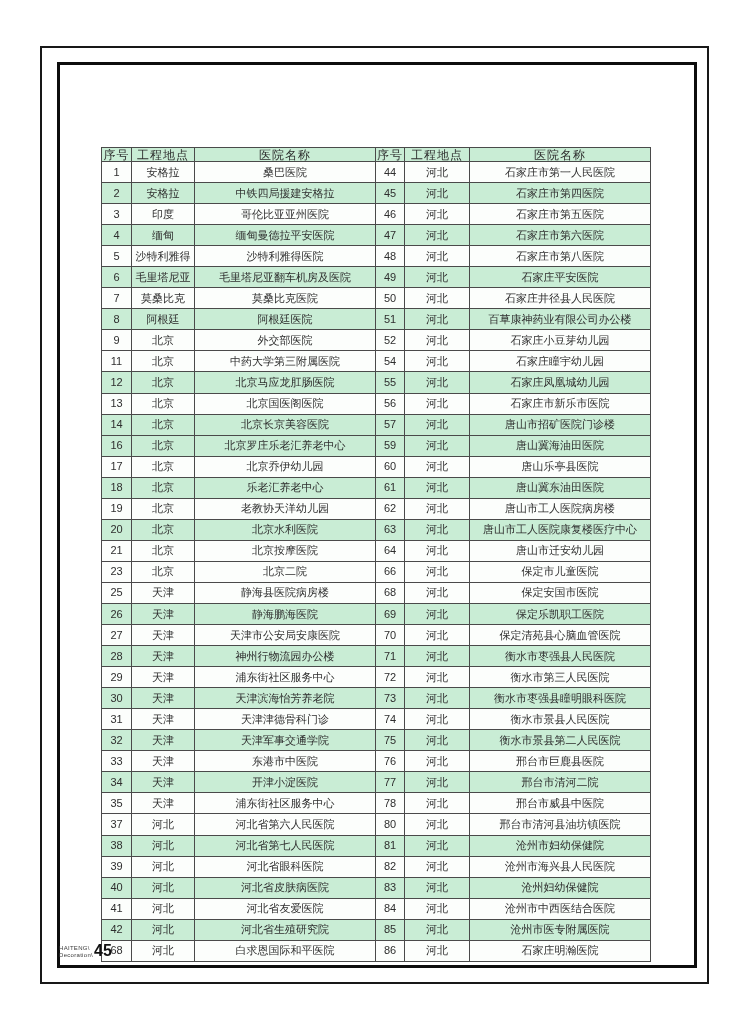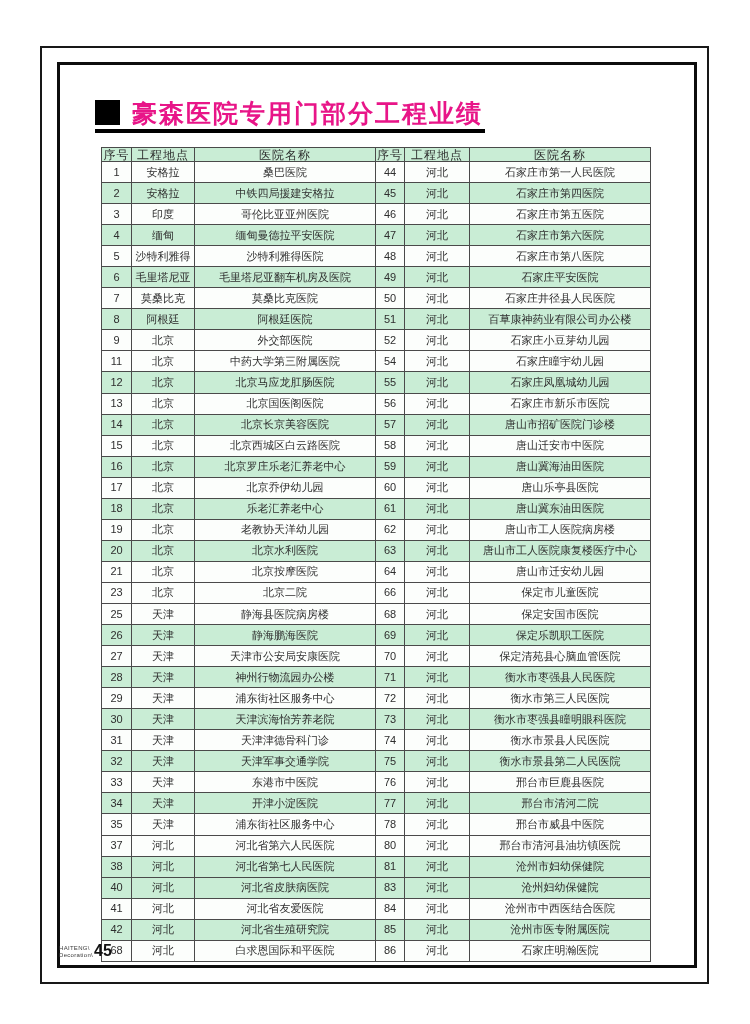--- a/index.html
+++ b/index.html
@@ -81,24 +81,20 @@
     line-height:0.9;
   }
 </style>
 </head>
 <body>
 
 <div class="page">
   <div class="outer-frame"></div>
   <div class="inner-frame"></div>
 
-  <div class="title-block">
-    <span class="title-bullet"></span>
-    <span class="title-text">豪森医院专用门部分工程业绩</span>
-  </div>
 
   <table class="projects-table">
     <colgroup>
       <col style="width:30px">
         <col style="width:63px">
         <col style="width:181px">
       <col style="width:29px">
         <col style="width:65px">
         <col style="width:181px">
     </colgroup>
@@ -210,28 +206,20 @@
           <td>石家庄市新乐市医院</td>
         </tr>
         <tr class="row-green">
           <td>14</td>
           <td>北京</td>
           <td>北京长京美容医院</td>
           <td>57</td>
           <td>河北</td>
           <td>唐山市招矿医院门诊楼</td>
         </tr>
-        <tr class="row-white">
-          <td>15</td>
-          <td>北京</td>
-          <td>北京西城区白云路医院</td>
-          <td>58</td>
-          <td>河北</td>
-          <td>唐山迁安市中医院</td>
-        </tr>
         <tr class="row-green">
           <td>16</td>
           <td>北京</td>
           <td>北京罗庄乐老汇养老中心</td>
           <td>59</td>
           <td>河北</td>
           <td>唐山冀海油田医院</td>
         </tr>
         <tr class="row-white">
           <td>17</td>
@@ -377,20 +365,28 @@
           <td>河北</td>
           <td>邢台市清河县油坊镇医院</td>
         </tr>
         <tr class="row-green">
           <td>38</td>
           <td>河北</td>
           <td>河北省第七人民医院</td>
           <td>81</td>
           <td>河北</td>
           <td>沧州市妇幼保健院</td>
+        </tr>
+        <tr class="row-white">
+          <td>39</td>
+          <td>河北</td>
+          <td>河北省眼科医院</td>
+          <td>82</td>
+          <td>河北</td>
+          <td>沧州市海兴县人民医院</td>
         </tr>
         <tr class="row-green">
           <td>40</td>
           <td>河北</td>
           <td>河北省皮肤病医院</td>
           <td>83</td>
           <td>河北</td>
           <td>沧州妇幼保健院</td>
         </tr>
         <tr class="row-white">

